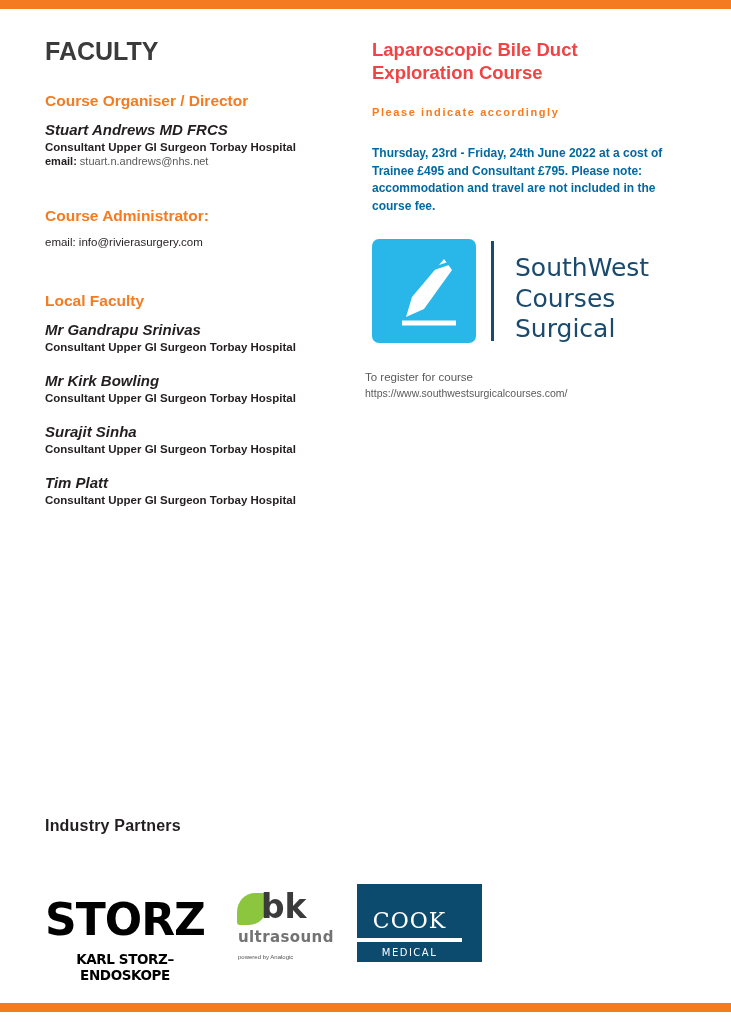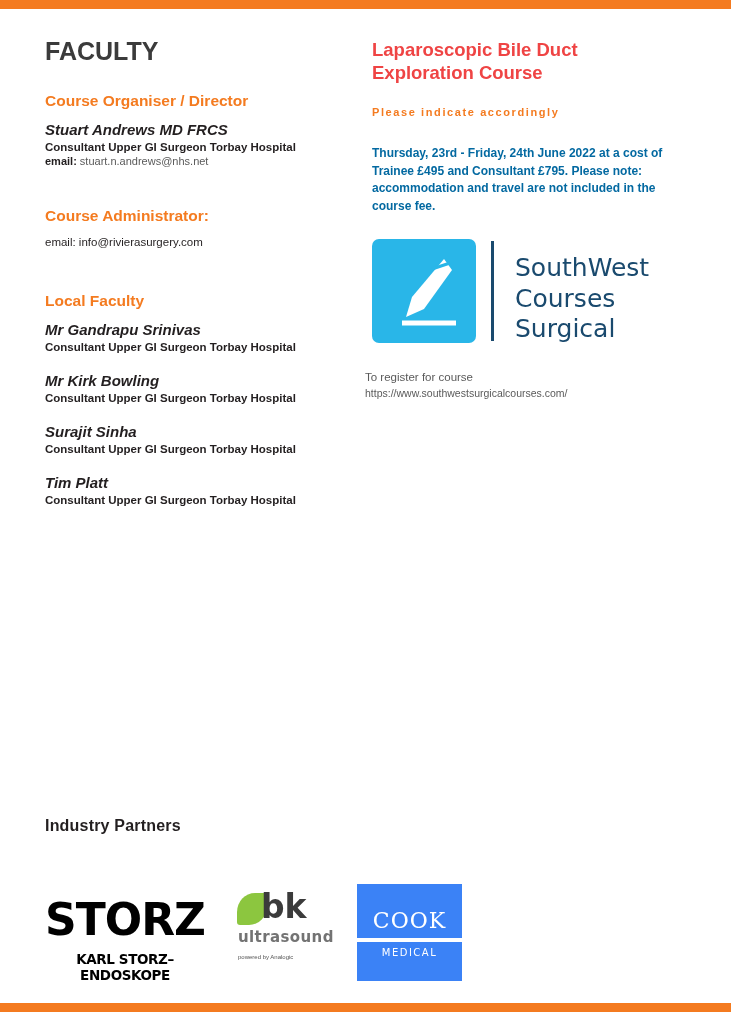--- a/index.html
+++ b/index.html
@@ -261,22 +261,23 @@
     top: 70px;
     font-size: 6px;
     color: #555;
   }
   
   .logo-cook {
     position: absolute;
     left: 312px;
     top: 0;
     width: 105px;
-    height: 97px;
-    background: #3b82f6;
+    height: 78px;
+    background: #0c4a6e;
+    padding-left: 20px;
   }
   .cook-word {
     position: absolute;
     left: 0;
     top: 24px;
     width: 105px;
     text-align: center;
     font-family: "DejaVu Serif", serif;
     font-size: 22px;
     color: #ffffff;

